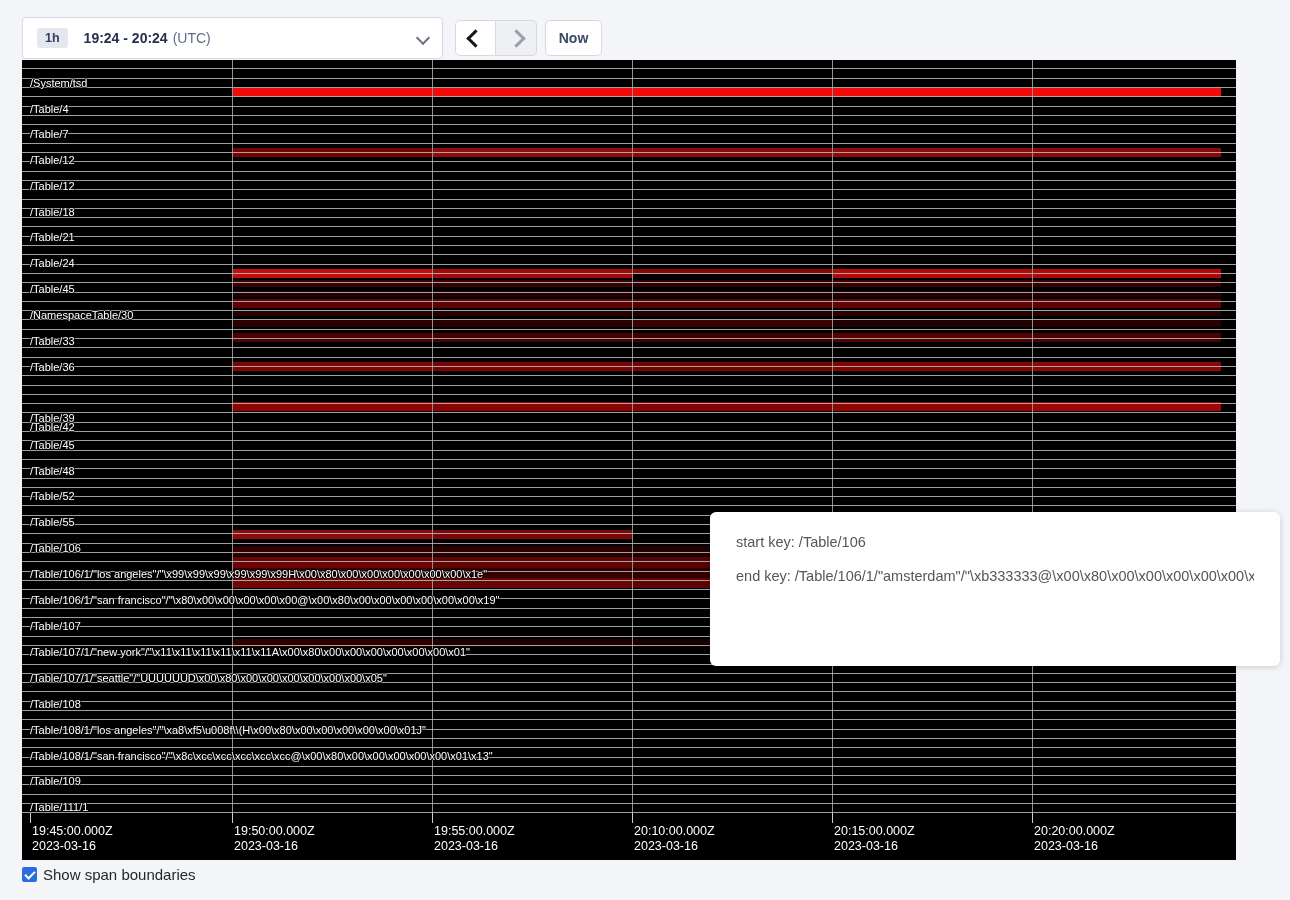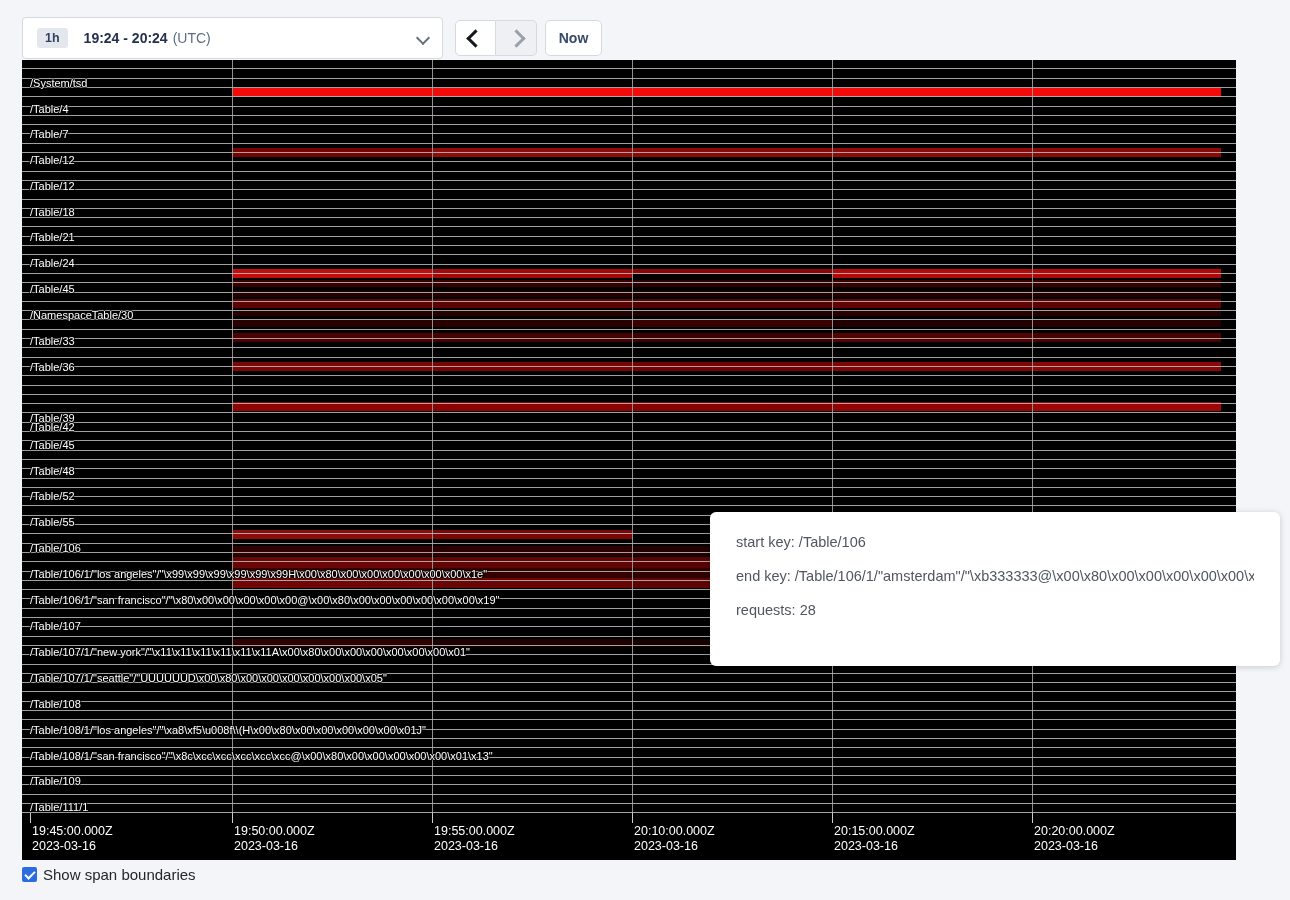--- a/index.html
+++ b/index.html
@@ -257,21 +257,20 @@
       <div class="axis-tick-label" style="left: 1012px;">
         <div>20:20:00.000Z</div>
         <div>2023-03-16</div>
       </div>
     </div>
 </div>
 
 <div class="hover-tooltip">
   <p>start key: /Table/106</p>
   <p>end key: /Table/106/1/"amsterdam"/"\xb333333@\x00\x80\x00\x00\x00\x00\x00\x00#"</p>
-  <p>requests: 28</p>
 </div>
 
 <div class="footer-row">
   <span class="checkbox">
       <span class="check"></span>
     </span>
   <span class="checkbox-label">Show span boundaries</span>
 </div>
 
 </body></html>

